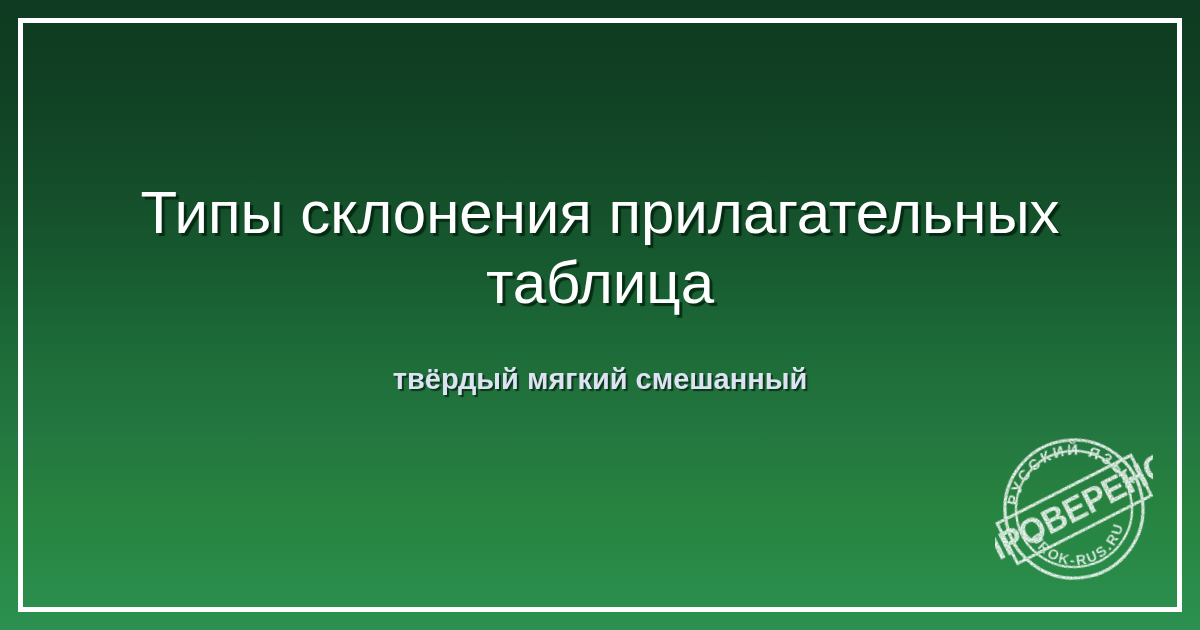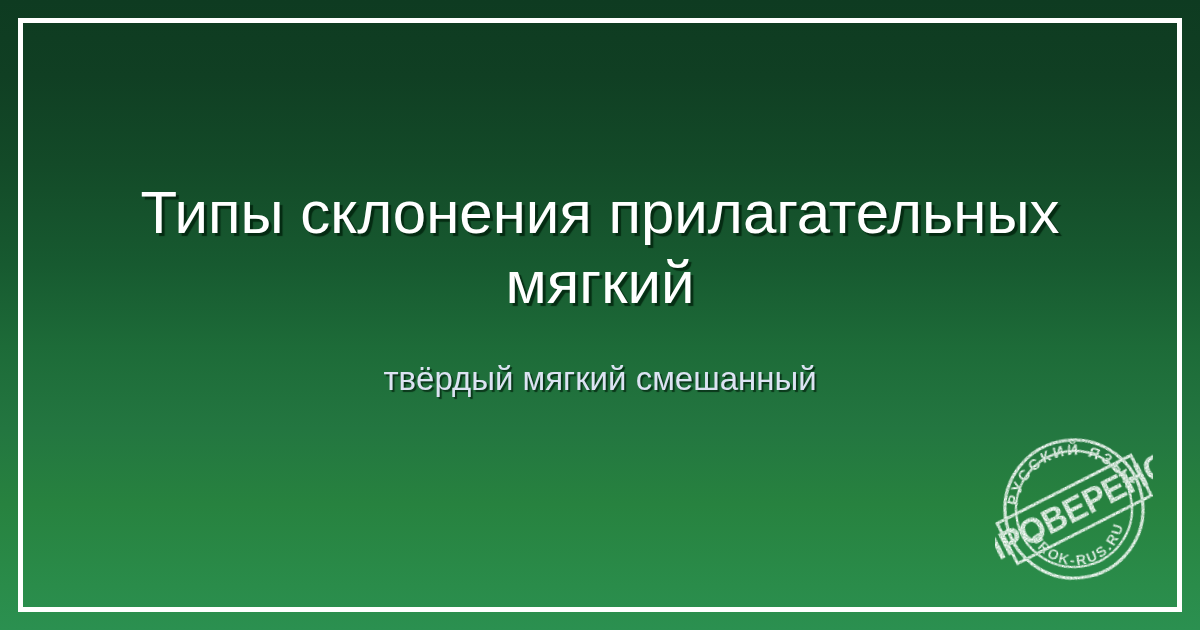--- a/index.html
+++ b/index.html
@@ -62,22 +62,22 @@
     white-space: pre-line;
   }
 
   .subtitle {
     position: absolute;
     left: 60px;
     right: 60px;
     top: 335px;
     text-align: center;
     color: #dde3f3;
-    font-size: 33px;
-    font-weight: 400;
+    font-size: 29px;
+    font-weight: 700;
     line-height: 42px;
     text-shadow: 2px 2px 1px rgba(0, 30, 12, 0.70);
   }
 
   
   .stamp {
     position: absolute;
     left: 995px;
     top: 430px;
     width: 158px;
@@ -91,21 +91,21 @@
 </style>
 </head>
 <body>
 
 <div class="canvas">
 
   <div class="frame"></div>
 
   <div class="content">
 
-    <div class="title">Типы склонения прилагательных мягкий</div>
+    <div class="title">Типы склонения прилагательных таблица</div>
 
     <div class="subtitle">твёрдый мягкий смешанный</div>
 
   </div>
 
   <div class="stamp">
     <svg viewBox="0 0 158 158" xmlns="http://www.w3.org/2000/svg">
       <defs>
         <path id="arcTop" d="M 22,82 A 57,57 0 0 1 136,82" fill="none"></path>
         <path id="arcBottom" d="M 30,86 A 49,49 0 0 0 128,86" fill="none"></path>

